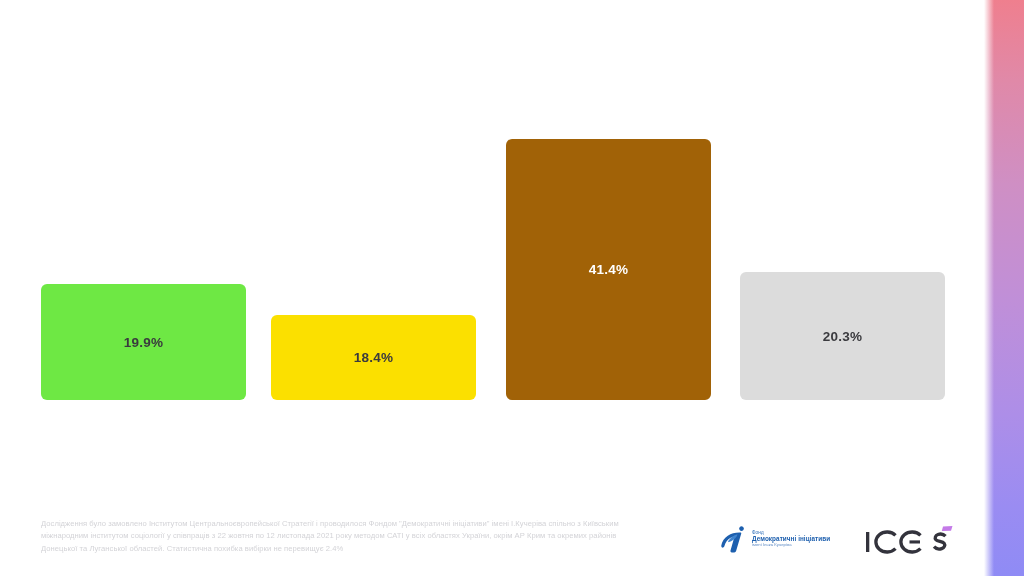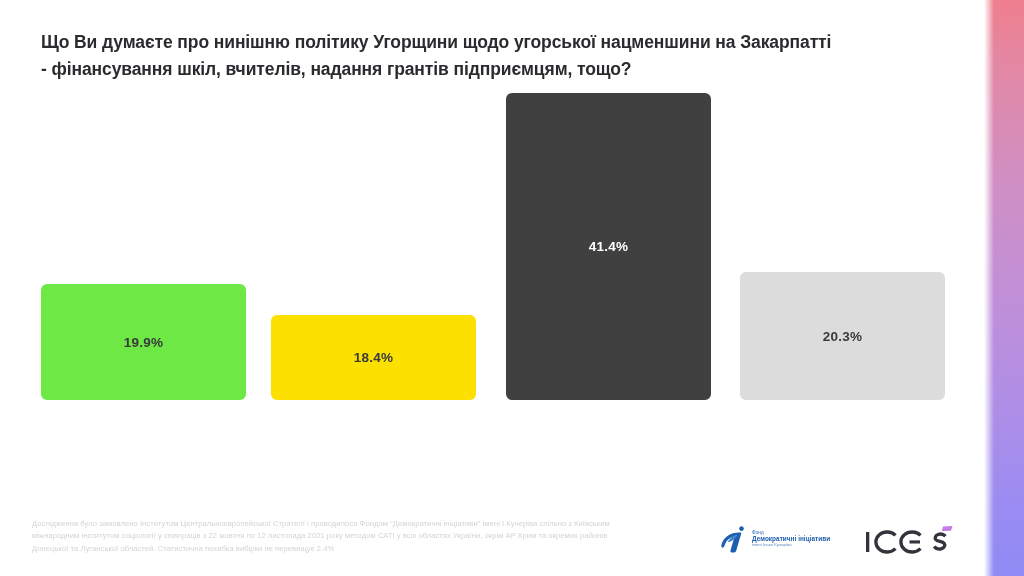--- a/index.html
+++ b/index.html
@@ -94,21 +94,21 @@
     font-weight: bold;
     letter-spacing: 0.2px;
     color: #3a3a3e;
     user-select: none;
   }
   .bar-value.light { color: #ffffff; }
 
   
   .footnote {
     position: absolute;
-    left: 32px;
+    left: 41px;
     top: 518px;
     width: 590px;
     font-size: 7.6px;
     line-height: 1.62;
     color: #d3d3d7;
     letter-spacing: 0.05px;
   }
 
   .logos {
     position: absolute;
@@ -140,21 +140,20 @@
   }
   .logo-ices svg { display: block; }
 </style>
 </head>
 <body>
 
 <div id="slide">
 
   <div class="edge-strip"></div>
 
-  <div class="title">Що Ви думаєте про нинішню політику Угорщини щодо угорської нацменшини на Закарпатті - фінансування шкіл, вчителів, надання грантів підприємцям, тощо?</div>
 
   <div class="chart">
 
     <div class="bar-col" style="left:41px;">
       <div class="bar-wrap">
         <div class="bar" style="height:116px; background:#6ee844;">
           <span class="bar-value">19.9%</span>
         </div>
       </div>
 
@@ -164,21 +163,21 @@
       <div class="bar-wrap">
         <div class="bar" style="height:85px; background:#fbe000;">
           <span class="bar-value">18.4%</span>
         </div>
       </div>
 
     </div>
 
     <div class="bar-col" style="left:506px;">
       <div class="bar-wrap">
-        <div class="bar" style="height:307px; background:#404040;">
+        <div class="bar" style="height:261px; background:#a16207;">
           <span class="bar-value light">41.4%</span>
         </div>
       </div>
 
     </div>
 
     <div class="bar-col" style="left:740px;">
       <div class="bar-wrap">
         <div class="bar" style="height:128px; background:#dcdcdc;">
           <span class="bar-value">20.3%</span>

